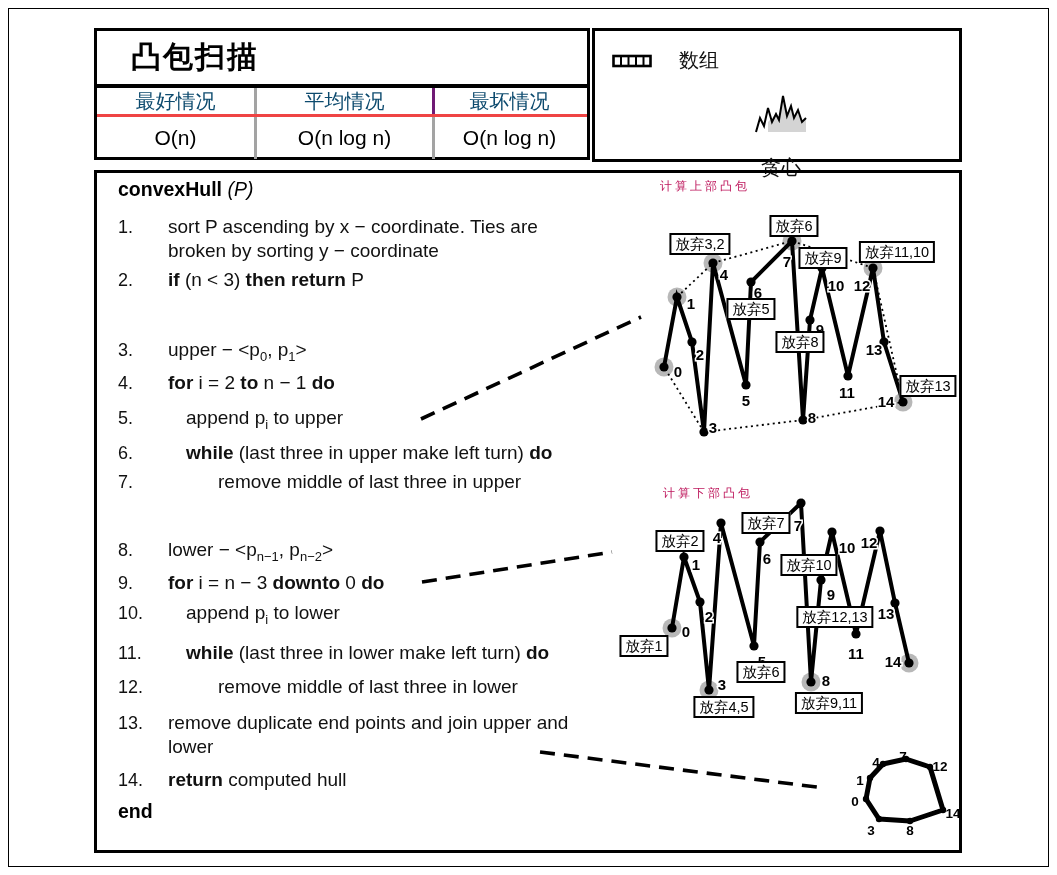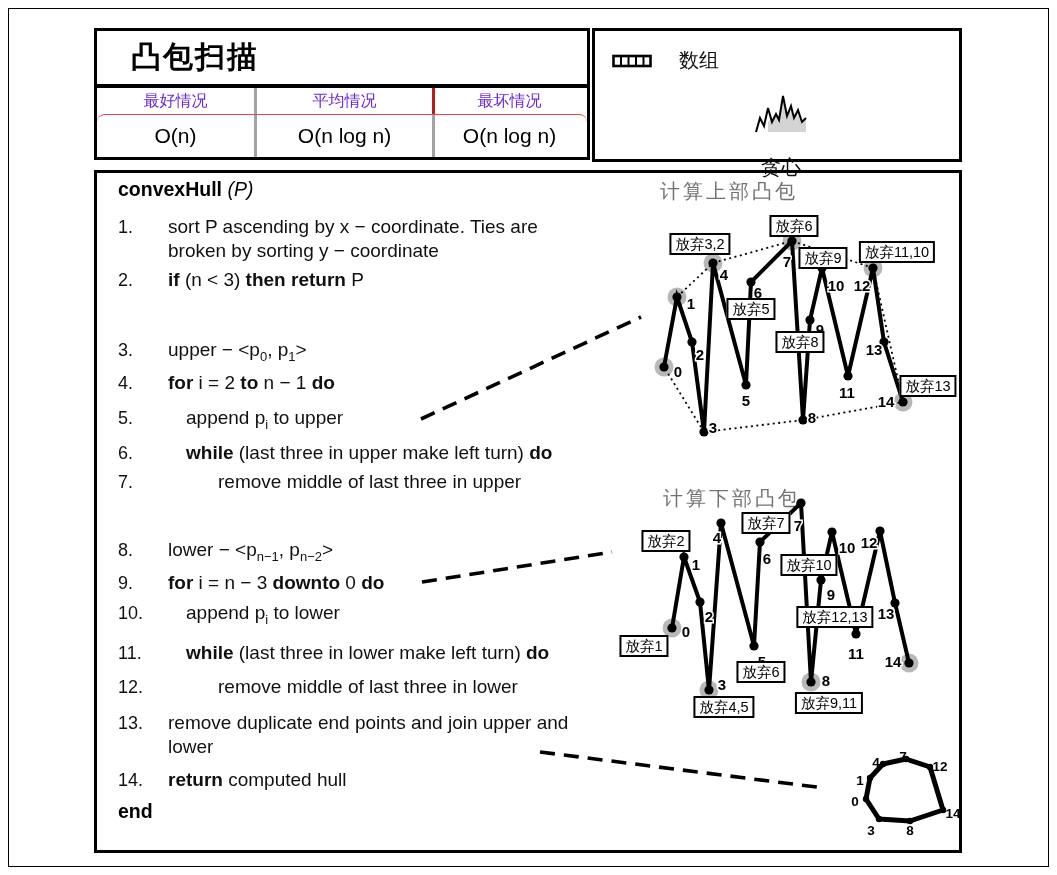--- a/index.html
+++ b/index.html
@@ -7,25 +7,25 @@
     width:1057px;height:875px;background:#ffffff;position:relative;overflow:hidden;
     font-family:"Liberation Sans",sans-serif;color:#000;
   }
   .abs{position:absolute;}
   #outerBorder{left:8px;top:8px;width:1039px;height:857px;border:1.5px solid #000;}
   
   #headerBox{left:94px;top:28px;width:496px;height:132px;border:3px solid #000;box-sizing:border-box;background:#fff;}
   #titleRow{height:57px;border-bottom:4px solid #000;display:flex;align-items:center;padding-left:34px;box-sizing:border-box;}
   #titleRow span{font-size:30px;font-weight:bold;letter-spacing:2px;}
   #colsRow{display:flex;height:26px;}
-  .col-cell{display:flex;align-items:center;justify-content:center;font-size:16px;color:#6d28d9;box-sizing:border-box;}
+  .col-cell{display:flex;align-items:center;justify-content:center;font-size:20px;color:#0c4a6e;box-sizing:border-box;}
   .col-cell.c0{width:160px;border-right:3px solid #a3a3a3;}
-  .col-cell.c1{width:178px;border-right:3px solid #b91c1c;}
+  .col-cell.c1{width:178px;border-right:3px solid #701a75;}
   .col-cell.c2{width:149px;}
-  #valsRow{display:flex;height:42px;border-top:1px solid #ef4444;border-radius:8px;}
+  #valsRow{display:flex;height:42px;border-top:3px solid #ef4444;}
   .val-cell{display:flex;align-items:center;justify-content:center;font-size:21px;box-sizing:border-box;}
   .val-cell.c0{width:160px;border-right:3px solid #a3a3a3;}
   .val-cell.c1{width:178px;border-right:3px solid #a3a3a3;}
   .val-cell.c2{width:149px;}
   
   #legendBox{left:592px;top:28px;width:370px;height:134px;border:3px solid #000;box-sizing:border-box;}
   .legend-row{display:flex;align-items:center;gap:18px;}
   .legend-row .icon-cell{width:58px;display:flex;justify-content:center;}
   .legend-row .legend-label{font-size:20px;color:#111;}
   #legendRow1{margin:16px 0 0 8px;}
@@ -34,21 +34,21 @@
   #mainBox{left:94px;top:170px;width:868px;height:683px;border:3px solid #000;box-sizing:border-box;background:transparent;}
   
   #sig{left:118px;top:178px;font-size:19.5px;}
   .b{font-weight:bold;}
   .it{font-style:italic;}
   .pl{position:absolute;font-size:19px;line-height:24px;color:#111;}
   .pl sub{font-size:13px;}
   .pnum{position:absolute;font-size:18px;color:#111;}
   #endLabel{left:118px;top:800px;font-size:19.5px;font-weight:bold;}
   
-  .diagram-title{position:absolute;font-size:20px;color:#737373;letter-spacing:3px;white-space:nowrap;}
+  .diagram-title{position:absolute;font-size:12px;color:#be185d;letter-spacing:3px;white-space:nowrap;}
   .discard-tag{
     position:absolute;transform:translate(-50%,-50%);
     border:2.5px solid #000;background:#fff;color:#000;
     font-size:14.5px;line-height:18px;padding:0 4px;white-space:nowrap;z-index:6;
   }
   #dsvg{left:0;top:0;z-index:4;pointer-events:none;}
   #tagsLayer{z-index:6;}
 </style>
 </head>
 <body>
@@ -226,21 +226,21 @@
 <div class="diagram-title" id="lowerTitle" style="left: 663px; top: 485px;">计算下部凸包</div>
 
 <div id="tagsLayer">
     <div class="discard-tag" style="left: 700px; top: 244px;">放弃3,2</div>
     <div class="discard-tag" style="left: 794px; top: 226px;">放弃6</div>
     <div class="discard-tag" style="left: 823px; top: 258px;">放弃9</div>
     <div class="discard-tag" style="left: 897px; top: 252px;">放弃11,10</div>
     <div class="discard-tag" style="left: 751px; top: 309px;">放弃5</div>
     <div class="discard-tag" style="left: 800px; top: 342px;">放弃8</div>
     <div class="discard-tag" style="left: 928px; top: 386px;">放弃13</div>
-    <div class="discard-tag" style="left: 666px; top: 541px;">放弃2</div>
+    <div class="discard-tag" style="left: 680px; top: 541px;">放弃2</div>
     <div class="discard-tag" style="left: 766px; top: 523px;">放弃7</div>
     <div class="discard-tag" style="left: 809px; top: 565px;">放弃10</div>
     <div class="discard-tag" style="left: 644px; top: 646px;">放弃1</div>
     <div class="discard-tag" style="left: 835px; top: 617px;">放弃12,13</div>
     <div class="discard-tag" style="left: 761px; top: 672px;">放弃6</div>
     <div class="discard-tag" style="left: 724px; top: 707px;">放弃4,5</div>
     <div class="discard-tag" style="left: 829px; top: 703px;">放弃9,11</div>
   </div>
 
 </body></html>

